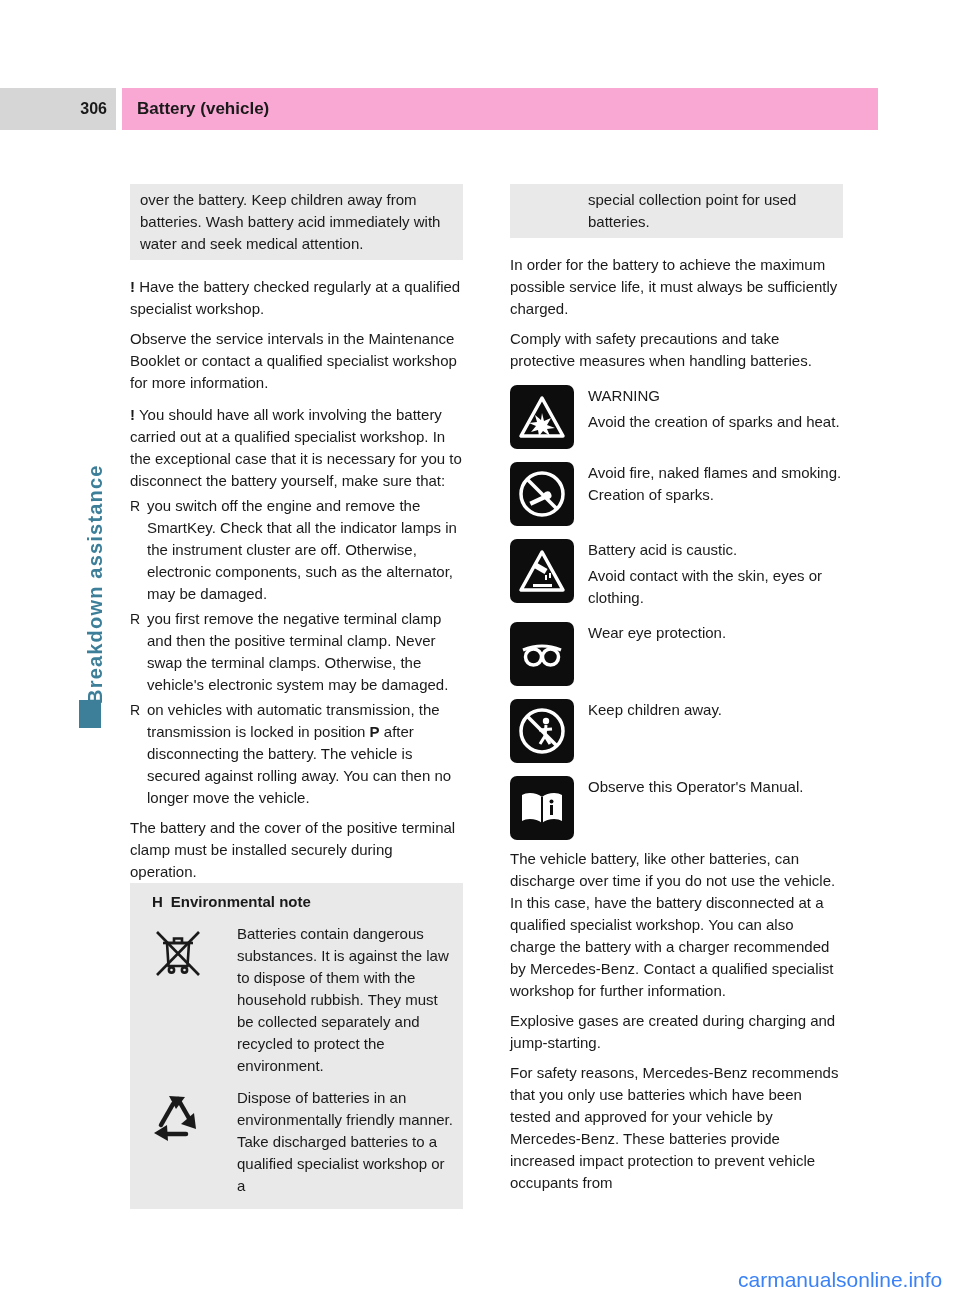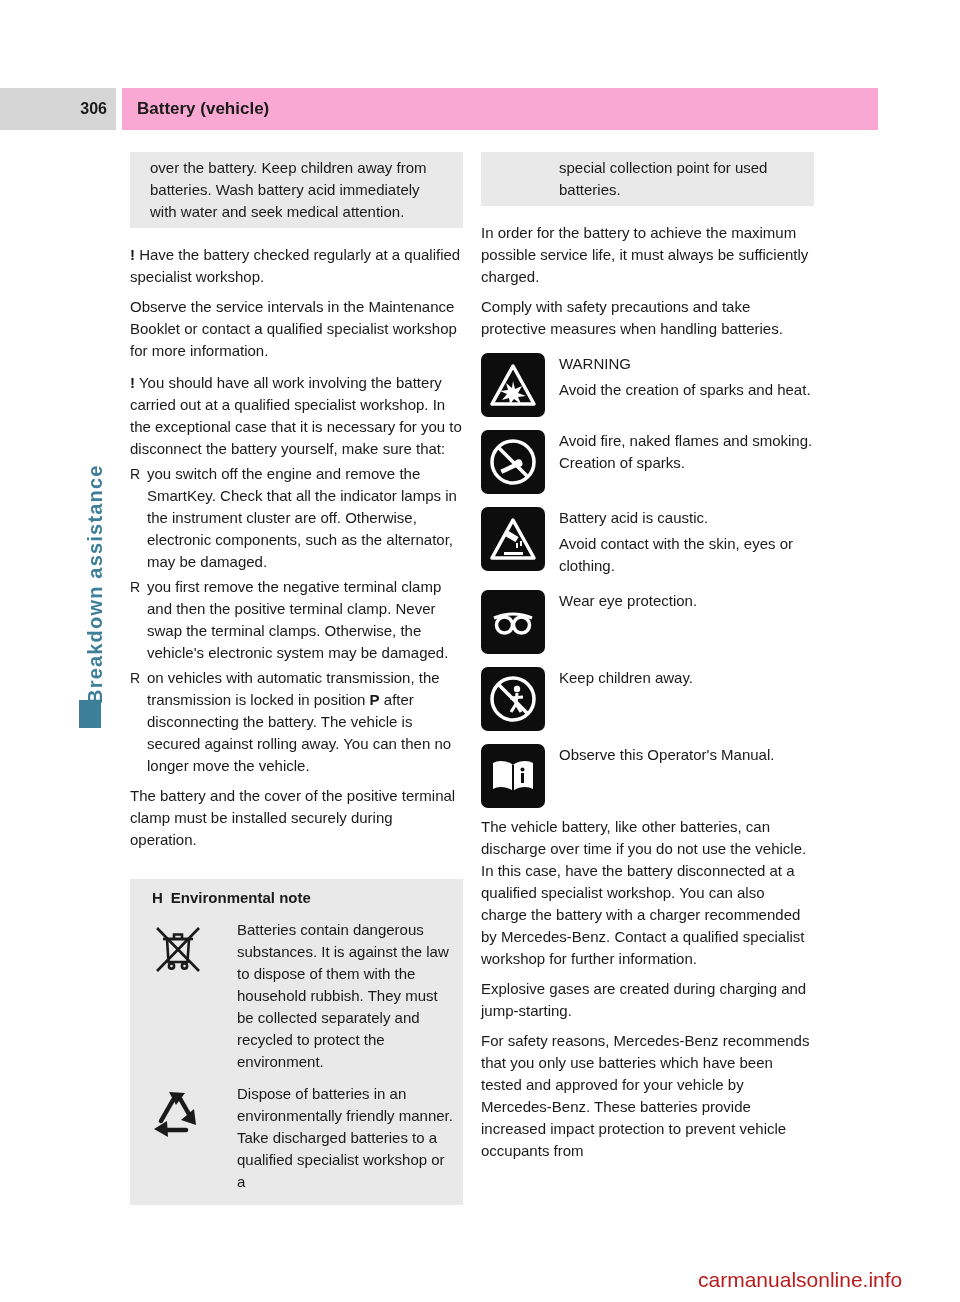--- a/index.html
+++ b/index.html
@@ -13,50 +13,50 @@
   .header .gap { width:6px; background:#fff; }
   .header .title { flex:1; background:#f9a8d4; display:flex; align-items:center; padding-left:15px; font-weight:bold; font-size:17px; }
 
   
   .sidebar-label { position:absolute; left:84px; top:436px; height:268px; writing-mode:vertical-rl; transform:rotate(180deg); color:#3d7f99; font-weight:bold; font-size:20px; letter-spacing:1.2px; white-space:nowrap; }
   .sidebar-square { position:absolute; left:79px; top:700px; width:22px; height:28px; background:#3d7f99; }
 
   
   .col { position:absolute; top:152px; width:333px; font-size:15px; line-height:22px; }
   .col.left { left:130px; }
-  .col.right { left:481px; }
-
-  .graybox { background:#e9e9e9; padding:5px 20px; }
+  .col.right { left:510px; }
+
+  .graybox { background:#e9e9e9; padding:5px 10px;margin-top:32px; }
   .col .graybox { margin-bottom:16px; }
   .carryover-right { padding-left:78px; min-height:54px; }
 
   p.para { margin-top:8px; }
   p.notice { margin-top:10px; }
   .mark { font-weight:bold; }
 
   .bullet { position:relative; padding-left:17px; margin-top:3px; }
   .bullet .bmark { position:absolute; left:0; top:0; font-size:14px; }
 
   
-  .envbox { margin-top:28px; padding:8px 10px 12px 10px; }
+  .envbox { margin-top:0; padding:8px 10px 12px 10px; }
   .env-header { margin-left:12px; margin-bottom:2px; }
   .env-title { font-weight:bold; margin-left:8px; }
   .env-row { display:flex; margin-top:10px; }
   .env-icon { width:97px; flex:none; padding-left:10px; padding-top:2px; }
   .env-text { flex:1; }
 
   
   .warn-row { display:flex; gap:14px; margin-top:13px; }
   .warn-icon { width:64px; height:64px; flex:none; }
   .warn-icon svg { display:block; }
   .warn-text { flex:1; }
   .warn-text p + p { margin-top:4px; }
   .after-table { margin-top:16px; }
 
-  .watermark { position:absolute; left:698px; top:1268px; font-size:21px; color:#b91c1c; }
+  .watermark { position:absolute; left:738px; top:1268px; font-size:21px; color:#3b82f6; }
 </style>
 </head>
 <body>
 
 <div class="page">
 
   <header class="header">
     <div class="num">306</div>
     <div class="gap"></div>
     <div class="title">Battery (vehicle)</div>

